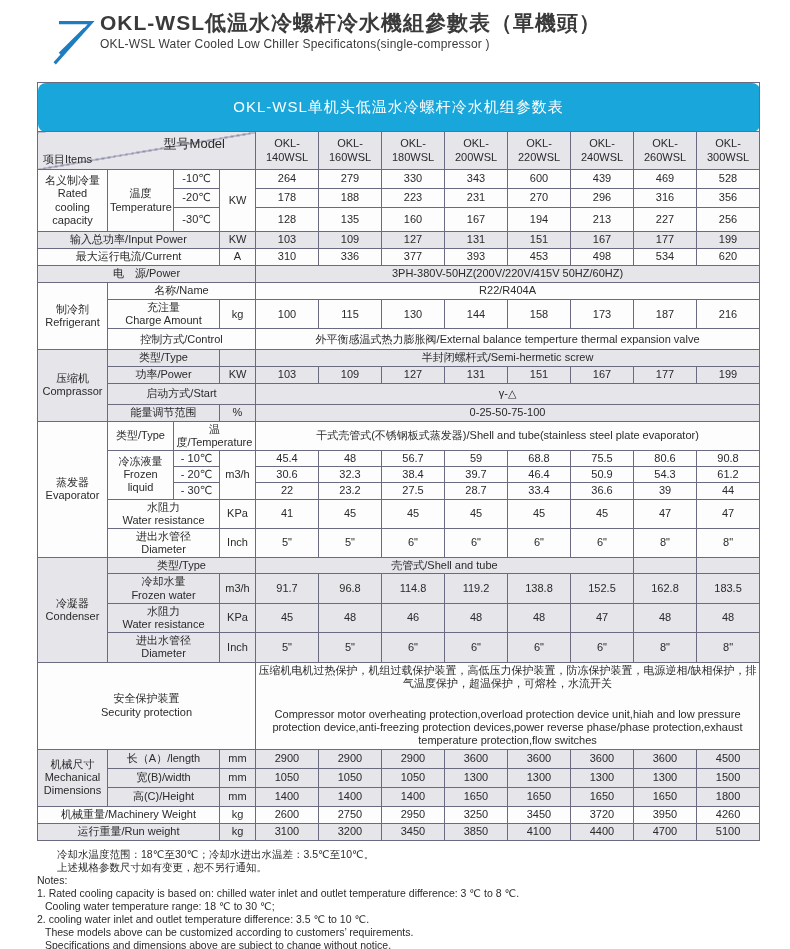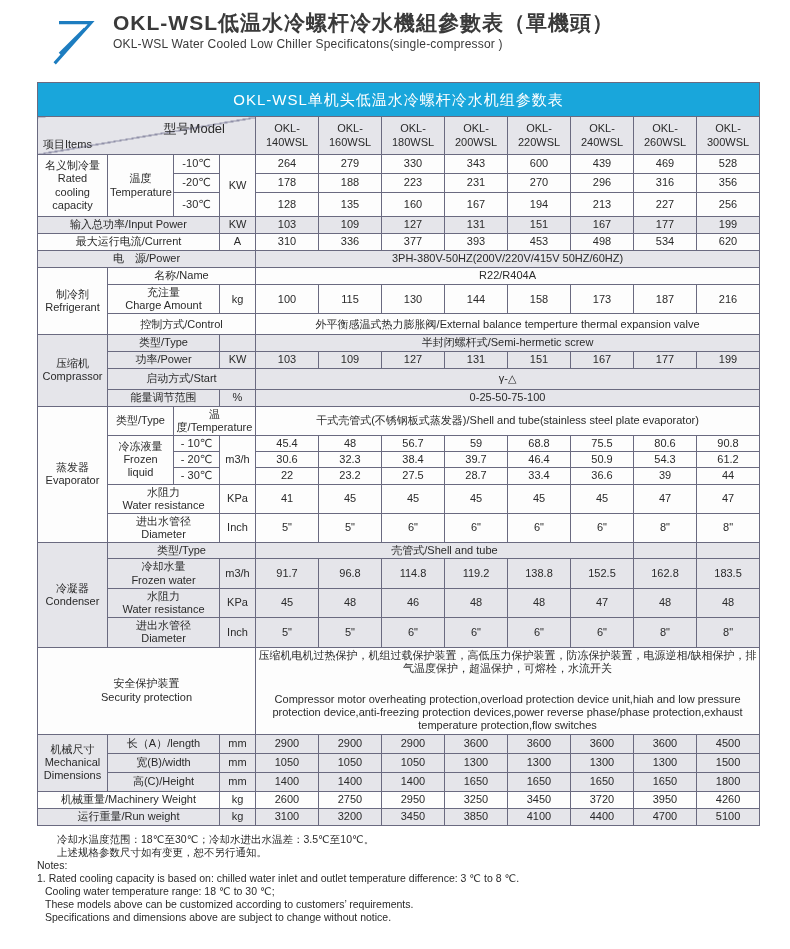--- a/index.html
+++ b/index.html
@@ -2,35 +2,35 @@
 <html><head>
 <meta charset="utf-8">
 <style>
   * { margin:0; padding:0; box-sizing:border-box; }
   html,body { background:#ffffff; }
   .page {
     width:790px; height:949px; background:#ffffff; position:relative;
     font-family:"Liberation Sans","DejaVu Sans",sans-serif; color:#2a2a2a; overflow:hidden;
   }
   
-  .title-block { display:flex; align-items:flex-start; padding:10px 0 0 46px; gap:15px; height:70px; }
+  .title-block { display:flex; align-items:flex-start; padding:10px 0 0 46px; gap:2px; height:70px; }
   .logo { flex:0 0 auto; margin-top:4px; }
   .t-zh { font-size:21px; font-weight:bold; color:#3a3a3a; letter-spacing:1px; line-height:1.25; }
   .t-en { font-size:12px; color:#3a3a3a; line-height:1.25; margin-top:1px; letter-spacing:0.2px; }
   
   table.spec {
     border-collapse:collapse; table-layout:fixed; width:722px;
     margin:12px 0 0 37px; border:1.5px solid #55556a; background:#fdfdfd;
   }
   table.spec td {
     border:1px solid #6a6a80; text-align:center; vertical-align:middle;
     font-size:11px; line-height:1.2; padding:1px 2px; color:#2a2a2a; overflow:hidden;
   }
   tr.blue-bar td {
-    background:#19a6db; color:#ffffff; font-size:15px; letter-spacing:1px; height:34px;
+    background:#19a6db; color:#ffffff; font-size:15px; letter-spacing:1px; height:49px;border-radius:8px;
   }
   .shade td { background:#e5e5ea; }
   .sect td { border-top-width:2px; }
   .pre { white-space:pre-line; }
   td.model { font-size:11.5px; white-space:pre-line; line-height:1.3; }
   
   td.corner {
     position:relative; padding:0;
     background:linear-gradient(to bottom right,
       transparent calc(50% - 0.7px), #9090a8 calc(50% - 0.7px),
@@ -420,17 +420,18 @@
         </tr>
   </tbody>
     </table>
 
   <div class="notes">
     <div class="ind">冷却水温度范围：18℃至30℃；冷却水进出水温差：3.5℃至10℃。</div>
     <div class="ind">上述规格参数尺寸如有变更，恕不另行通知。</div>
     <div>Notes:</div>
     <div>1. Rated cooling capacity is based on: chilled water inlet and outlet temperature  difference: 3 ℃ to 8 ℃.</div>
     <div class="ind-en">Cooling water temperature  range: 18 ℃ to 30 ℃;</div>
+    <div>2. cooling water inlet and outlet temperature  difference: 3.5 ℃ to 10 ℃.</div>
     <div class="ind-en">These models above can be customized according to customers’  requirements.</div>
     <div class="ind-en">Specifications and dimensions above are subject to change without notice.</div>
   </div>
 
 </div>
 
 </body></html>

